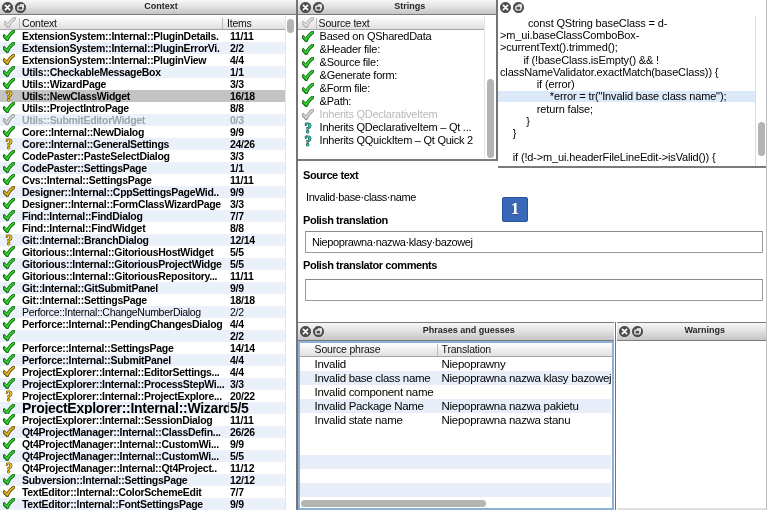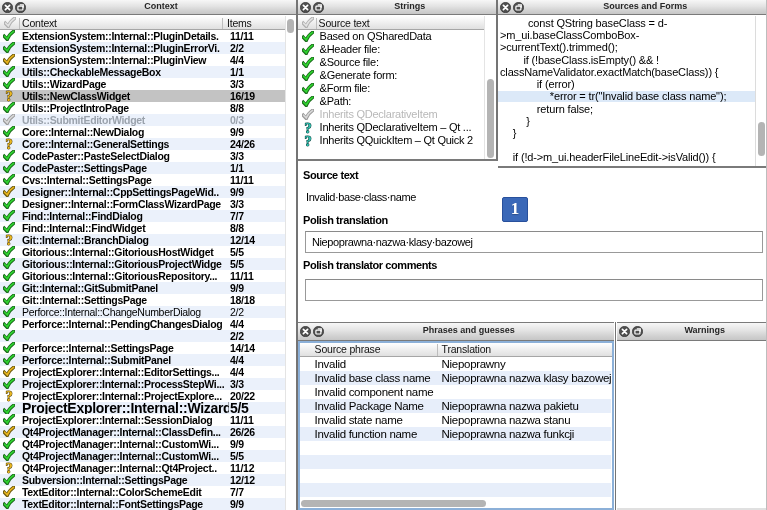--- a/index.html
+++ b/index.html
@@ -78,21 +78,21 @@
           <path d="M1.6 6.2 L4.2 8.9 C5.2 6.3 8.0 3.0 10.6 1.3" fill="none" stroke="#2fd52f" stroke-width="1.6" stroke-linecap="round"></path>
         </svg></span>
       <span style="position:absolute;left:22px;top:0;line-height:12px;width:207px;overflow:hidden;display:inline-block;white-space:nowrap">Utils::WizardPage</span>
       <span style="position:absolute;left:230px;top:0;line-height:12px">3/3</span>
     </div>
 <div class="row" style="left:0;top:90px;width:285px;height:12px;background:#c3c3c3;font-weight:bold;font-size:10.5px;letter-spacing:-0.3px;color:#000">
       <span style="position:absolute;left:3px;top:0px"><svg width="12" height="12" viewBox="0 0 12 12">
           <text x="6" y="10.6" text-anchor="middle" font-family="Liberation Serif,serif" font-weight="bold" font-size="14.5" fill="#eab71f" stroke="#51400c" stroke-width="1" paint-order="stroke">?</text>
         </svg></span>
       <span style="position:absolute;left:22px;top:0;line-height:12px;width:207px;overflow:hidden;display:inline-block;white-space:nowrap">Utils::NewClassWidget</span>
-      <span style="position:absolute;left:230px;top:0;line-height:12px">16/19</span>
+      <span style="position:absolute;left:230px;top:0;line-height:12px">16/18</span>
     </div>
 <div class="row" style="left:0;top:102px;width:285px;height:12px;background:#ffffff;font-weight:bold;font-size:10.5px;letter-spacing:-0.3px;color:#000">
       <span style="position:absolute;left:3px;top:0px"><svg width="12" height="11" viewBox="0 0 12 11">
           <path d="M1.2 6.2 L4.2 9.4 C5.2 6.6 8.2 3.0 10.9 1.1" fill="none" stroke="#1d6b1d" stroke-width="3.4" stroke-linecap="square"></path>
           <path d="M1.6 6.2 L4.2 8.9 C5.2 6.3 8.0 3.0 10.6 1.3" fill="none" stroke="#2fd52f" stroke-width="1.6" stroke-linecap="round"></path>
         </svg></span>
       <span style="position:absolute;left:22px;top:0;line-height:12px;width:207px;overflow:hidden;display:inline-block;white-space:nowrap">Utils::ProjectIntroPage</span>
       <span style="position:absolute;left:230px;top:0;line-height:12px">8/8</span>
     </div>
 <div class="row" style="left:0;top:114px;width:285px;height:12px;background:#ebf1fb;font-weight:bold;font-size:10.5px;letter-spacing:-0.3px;color:#9aa2ac">
@@ -435,23 +435,20 @@
 <div class="row" style="left:297.6px;top:134px;width:186px;height:13px;font-size:11px;letter-spacing:-0.25px;color:#000">
       <span style="position:absolute;left:4px;top:1px"><svg width="12" height="12" viewBox="0 0 12 12">
           <text x="6" y="10.6" text-anchor="middle" font-family="Liberation Serif,serif" font-weight="bold" font-size="14.5" fill="#30bfae" stroke="#06413d" stroke-width="1" paint-order="stroke">?</text>
         </svg></span>
       <span style="position:absolute;left:22px;top:0;line-height:13px">Inherits QQuickItem – Qt Quick 2</span>
     </div>
 <div class="abs" style="left:484px;top:16px;width:12px;height:143px;background:#fff;border-left:1px solid #e4e4e4"></div>
 <div class="thumb" style="left:487px;top:79px;width:7px;height:79px"></div>
 <div class="abs" style="left:297.6px;top:159px;width:198.4px;height:1.6px;background:#7a7a7a"></div>
 <div class="abs" style="left:496px;top:0;width:1.6px;height:160.6px;background:#747474"></div>
-<div class="tbar" style="left:497.6px;top:0px;width:269.4px;height:14px;">
-      <div class="ttext" style="line-height:13px;font-size:9px;padding-left:26px">Sources and Forms</div>
-    </div>
     <svg style="position:absolute;left:499.6px;top:2.2px" width="11" height="11" viewBox="0 0 11 11">
       <circle cx="5.5" cy="5.5" r="5.2" fill="#4e4e4e" stroke="#2e2e2e" stroke-width="0.6"></circle>
       <path d="M3.4 3.4 L7.6 7.6 M7.6 3.4 L3.4 7.6" stroke="#fff" stroke-width="1.7" stroke-linecap="round"></path>
     </svg>
     <svg style="position:absolute;left:512.6px;top:2.2px" width="11" height="11" viewBox="0 0 11 11">
       <circle cx="5.5" cy="5.5" r="5.2" fill="#4e4e4e" stroke="#2e2e2e" stroke-width="0.6"></circle>
       <rect x="2.9" y="4.2" width="5.0" height="3.8" rx="0.7" fill="none" stroke="#fff" stroke-width="1.2"></rect>
       <path d="M4.8 2.9 L8.3 2.9 L8.3 5.8" fill="none" stroke="#fff" stroke-width="1.1"></path>
     </svg>
 <div class="abs" style="left:497.6px;top:90.6px;width:257px;height:11.8px;background:#dce9f8"></div>
@@ -510,24 +507,20 @@
       <span style="position:absolute;left:15px;top:0;line-height:14px">Invalid component name</span>
     </div>
 <div class="row" style="left:299.6px;top:399.3px;width:311.4px;height:14px;background:#e7eefa;font-size:11.5px;letter-spacing:-0.3px">
       <span style="position:absolute;left:15px;top:0;line-height:14px">Invalid Package Name</span>
       <span style="position:absolute;left:142px;top:0;line-height:14px">Niepoprawna nazwa pakietu</span>
     </div>
 <div class="row" style="left:299.6px;top:413.3px;width:311.4px;height:14px;background:#ffffff;font-size:11.5px;letter-spacing:-0.3px">
       <span style="position:absolute;left:15px;top:0;line-height:14px">Invalid state name</span>
       <span style="position:absolute;left:142px;top:0;line-height:14px">Niepoprawna nazwa stanu</span>
     </div>
-<div class="row" style="left:299.6px;top:427.3px;width:311.4px;height:14px;background:#e7eefa;font-size:11.5px;letter-spacing:-0.3px">
-      <span style="position:absolute;left:15px;top:0;line-height:14px">Invalid function name</span>
-      <span style="position:absolute;left:142px;top:0;line-height:14px">Niepoprawna nazwa funkcji</span>
-    </div>
 <div class="row" style="left:299.6px;top:441.3px;width:311.4px;height:14px;background:#ffffff;font-size:11.5px;letter-spacing:-0.3px">
       <span style="position:absolute;left:15px;top:0;line-height:14px"></span>
       <span style="position:absolute;left:142px;top:0;line-height:14px"></span>
     </div>
 <div class="row" style="left:299.6px;top:455.3px;width:311.4px;height:14px;background:#e7eefa;font-size:11.5px;letter-spacing:-0.3px">
       <span style="position:absolute;left:15px;top:0;line-height:14px"></span>
       <span style="position:absolute;left:142px;top:0;line-height:14px"></span>
     </div>
 <div class="row" style="left:299.6px;top:469.3px;width:311.4px;height:14px;background:#ffffff;font-size:11.5px;letter-spacing:-0.3px">
       <span style="position:absolute;left:15px;top:0;line-height:14px"></span>

